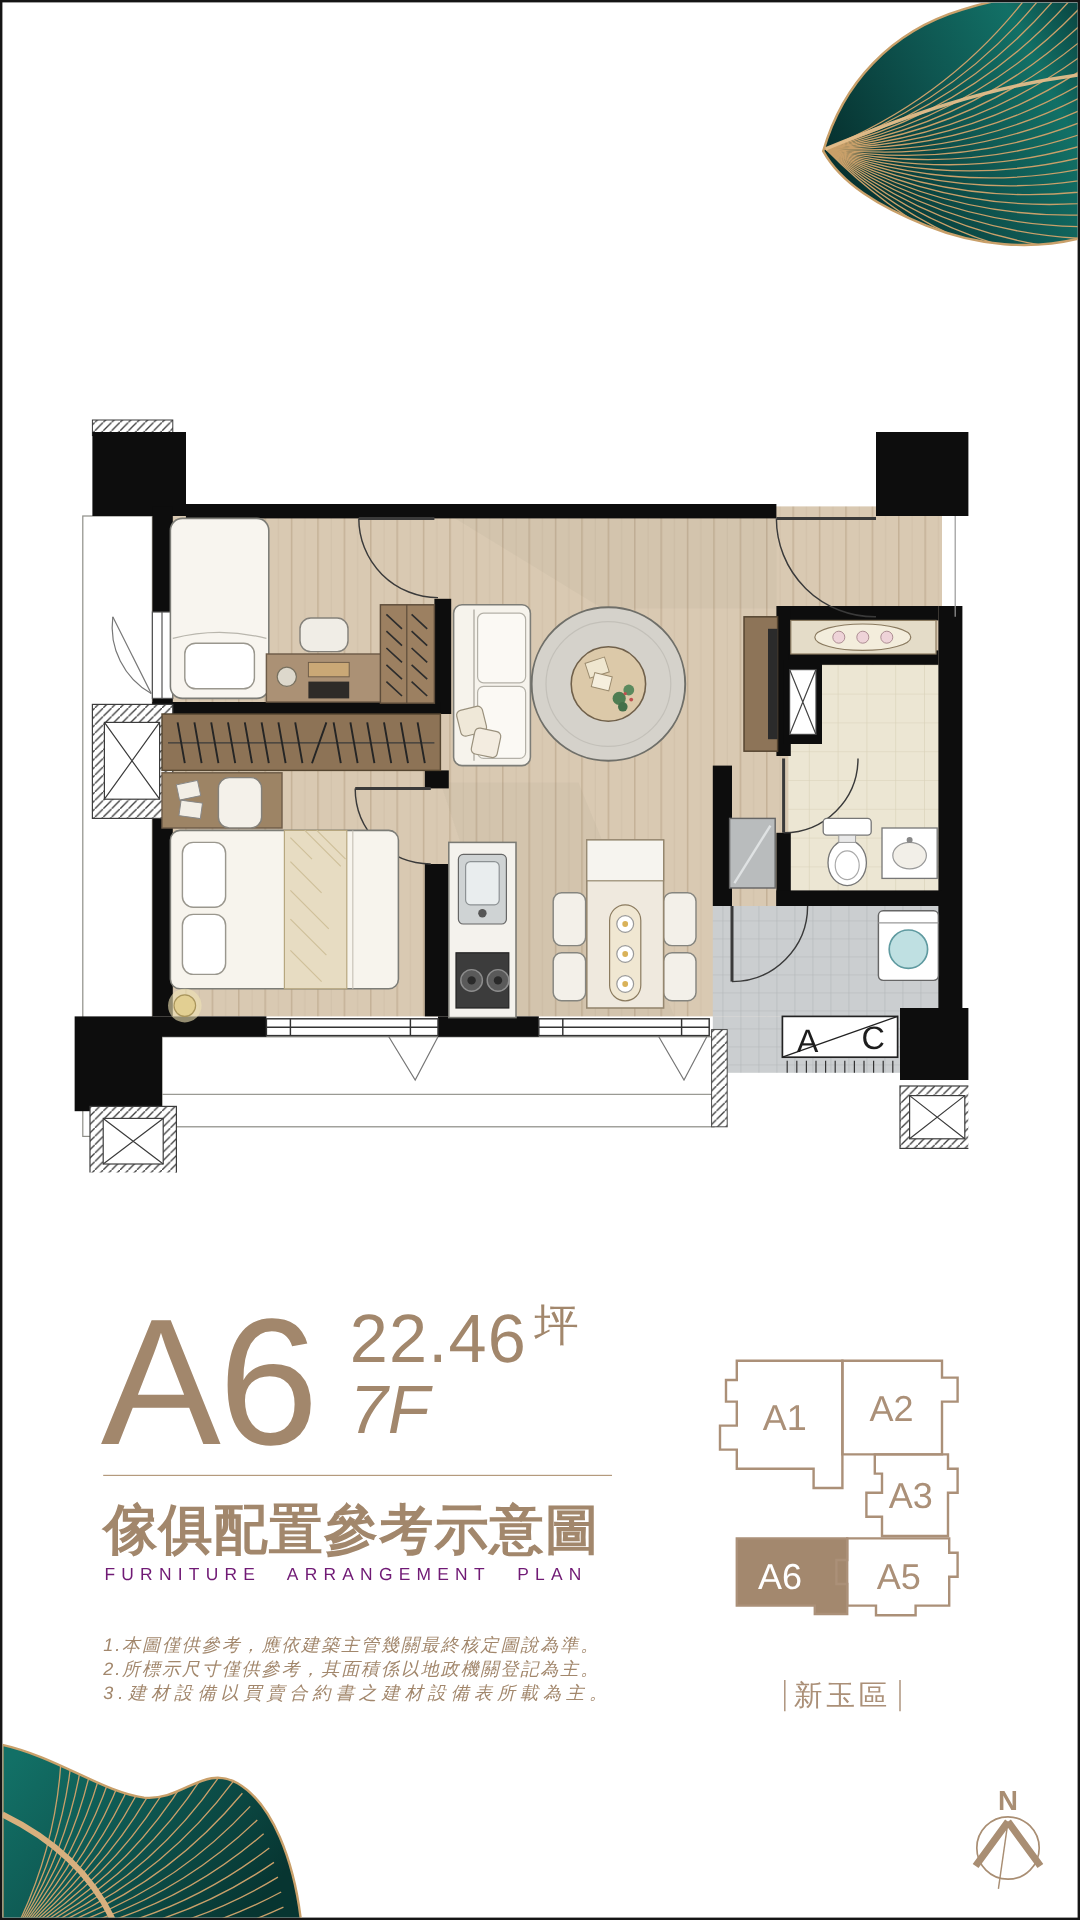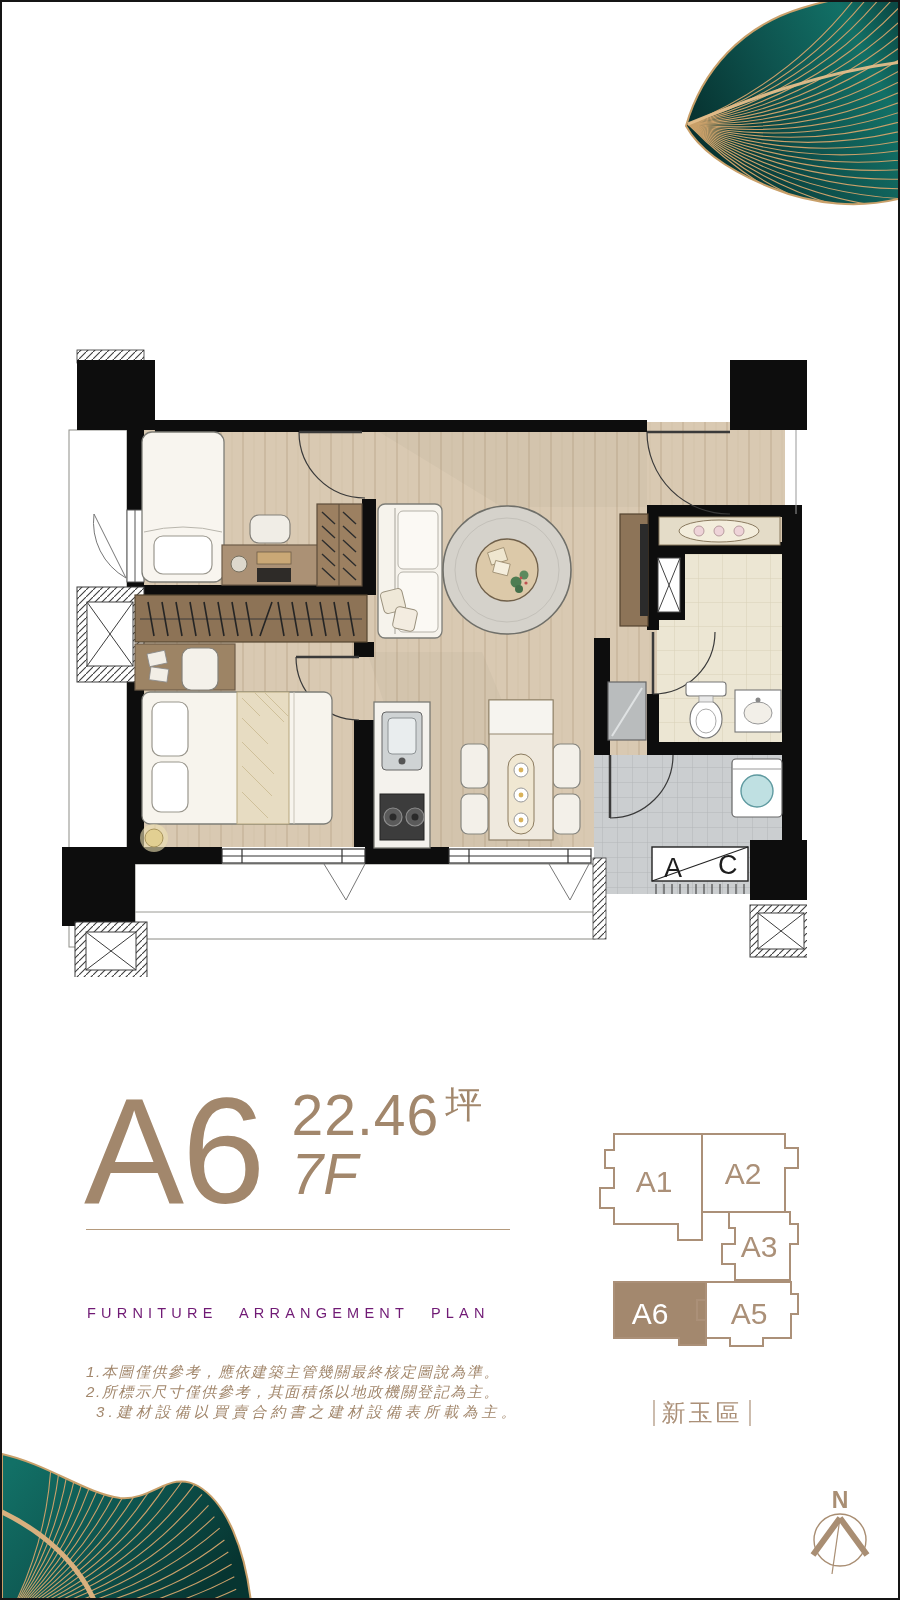--- a/index.html
+++ b/index.html
@@ -14,21 +14,21 @@
   .unit-area{font-size:57px;line-height:1.0;letter-spacing:1px;white-space:nowrap;}
   .unit-area .cn{font-size:37px;vertical-align:18px;margin-left:6px;letter-spacing:0;}
   .unit-floor{font-size:57px;line-height:1.0;margin-top:2px;font-style:italic;}
   .divider{position:absolute;left:84px;top:1219px;width:424px;height:0;border:none;border-top:1px solid #b49a7d;}
   .title-zh{position:absolute;left:84px;top:1243px;width:440px;font-size:45px;font-weight:700;
             letter-spacing:1px;color:#a2876c;margin:0;}
   .title-en{position:absolute;left:85px;top:1303px;font-size:14.5px;letter-spacing:5.2px;word-spacing:13px;
             color:#701a75;white-space:nowrap;}
   .notes{position:absolute;left:84px;top:1360px;width:434px;font-size:15px;line-height:20px;color:#a2876c;}
   .notes div{letter-spacing:1.6px;white-space:nowrap;font-style:italic;}
-  .notes div.wide{letter-spacing:4.2px;text-align:right;}
+  .notes div.wide{letter-spacing:4.2px;}
   
   svg text{font-family:"Liberation Sans","DejaVu Sans",sans-serif;}
 </style>
 </head>
 <body>
 
 <div class="page">
 
   <svg class="abs" style="left:655px;top:0px;" width="245" height="215" viewBox="655 0 245 215">
     <defs>
@@ -360,20 +360,21 @@
   </svg>
 
   <div class="unit-row">
     <div class="unit-code">A6</div>
     <div class="unit-meta">
       <div class="unit-area"><span>22.46</span><span class="cn">坪</span></div>
       <div class="unit-floor">7F</div>
     </div>
   </div>
   <hr class="divider">
+  <h1 class="title-zh">傢俱配置參考示意圖</h1>
   <div class="title-en">FURNITURE ARRANGEMENT PLAN</div>
   <div class="notes">
     <div>1.本圖僅供參考，應依建築主管幾關最終核定圖說為準。</div>
     <div>2.所標示尺寸僅供參考，其面積係以地政機關登記為主。</div>
     <div class="wide">3.建材設備以買賣合約書之建材設備表所載為主。</div>
   </div>
 
   <svg class="abs" style="left:588px;top:1118px;" width="215" height="315" viewBox="588 1118 215 315">
     <g fill="none" stroke="#ab9078" stroke-width="2">
       <path d="M612,1132 L700,1132 L700,1238 L676,1238 L676,1222 L612,1222 L612,1206 L598,1206 L598,1186 L612,1186 L612,1166 L603,1166 L603,1148 L612,1148 Z"></path>

